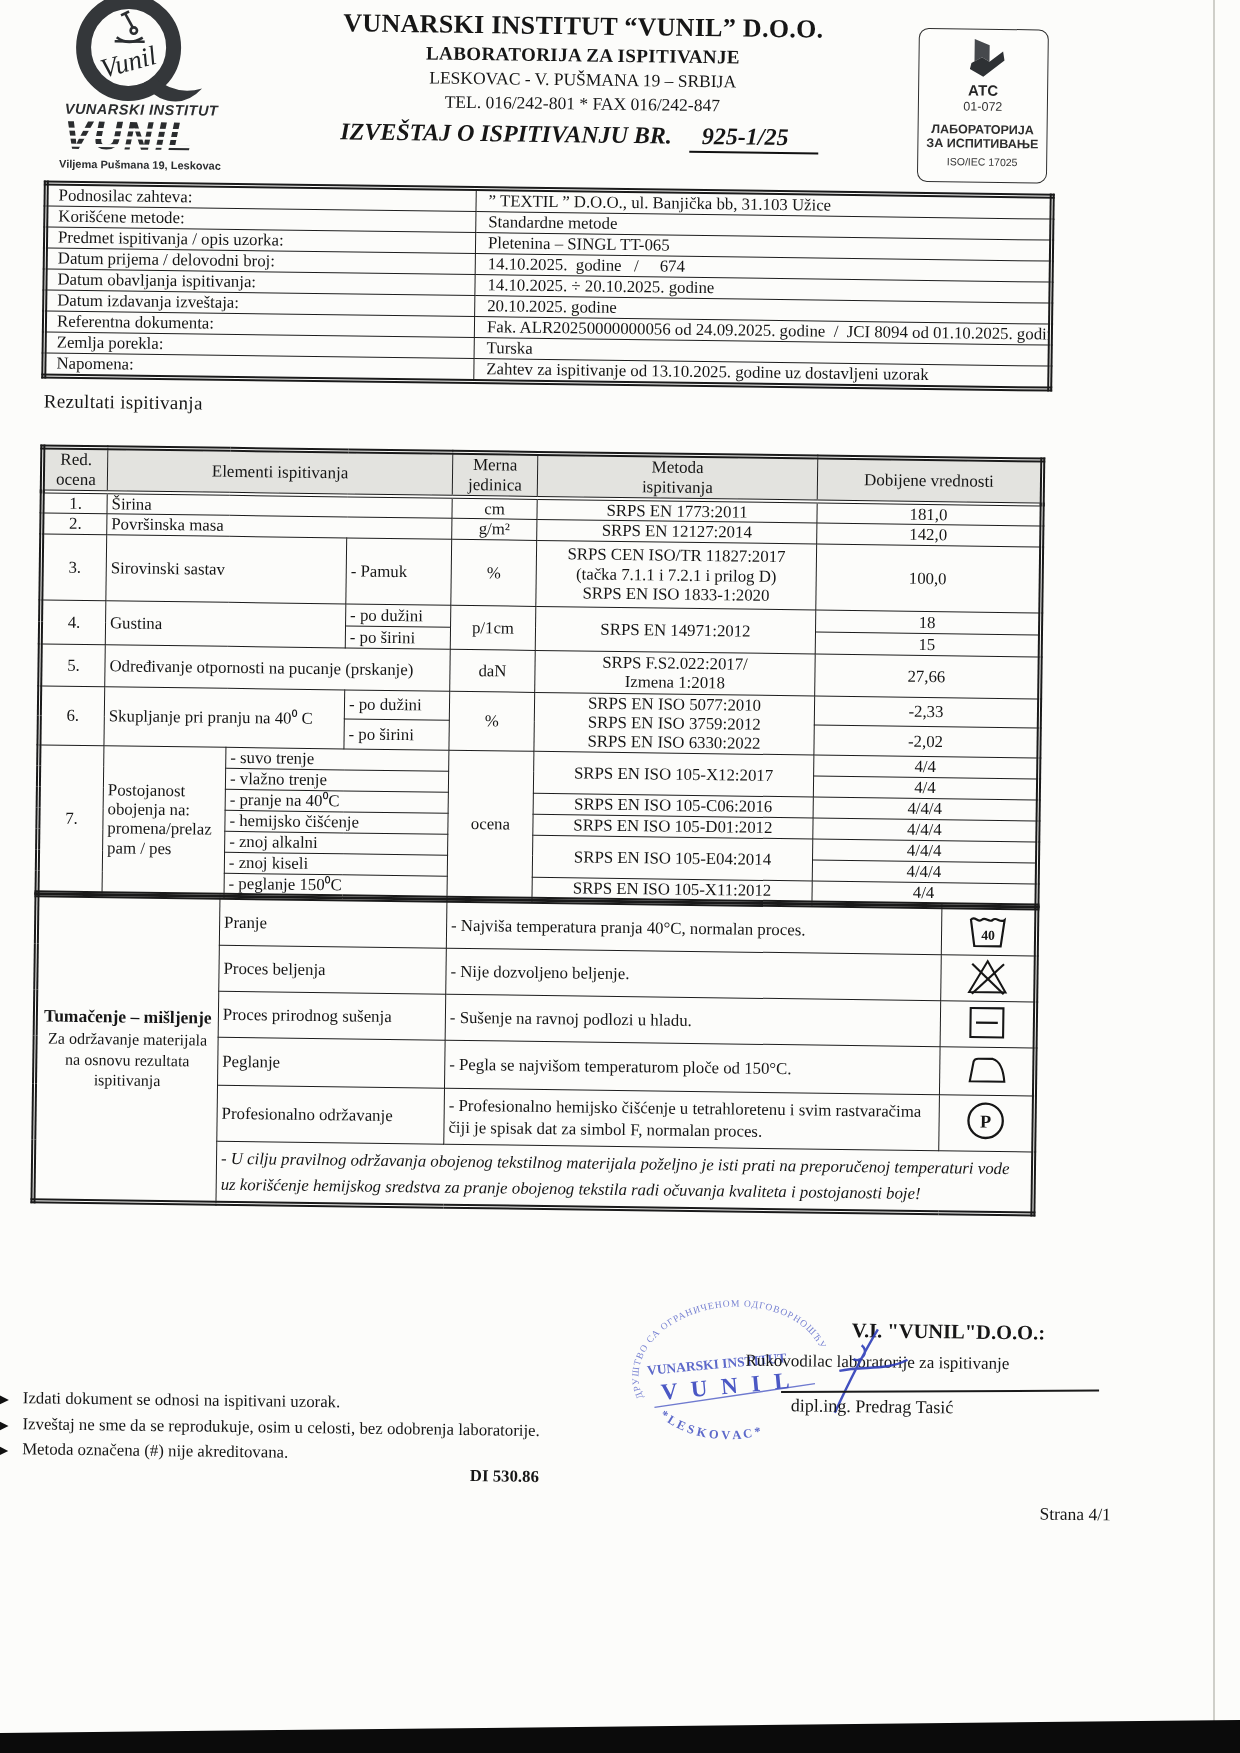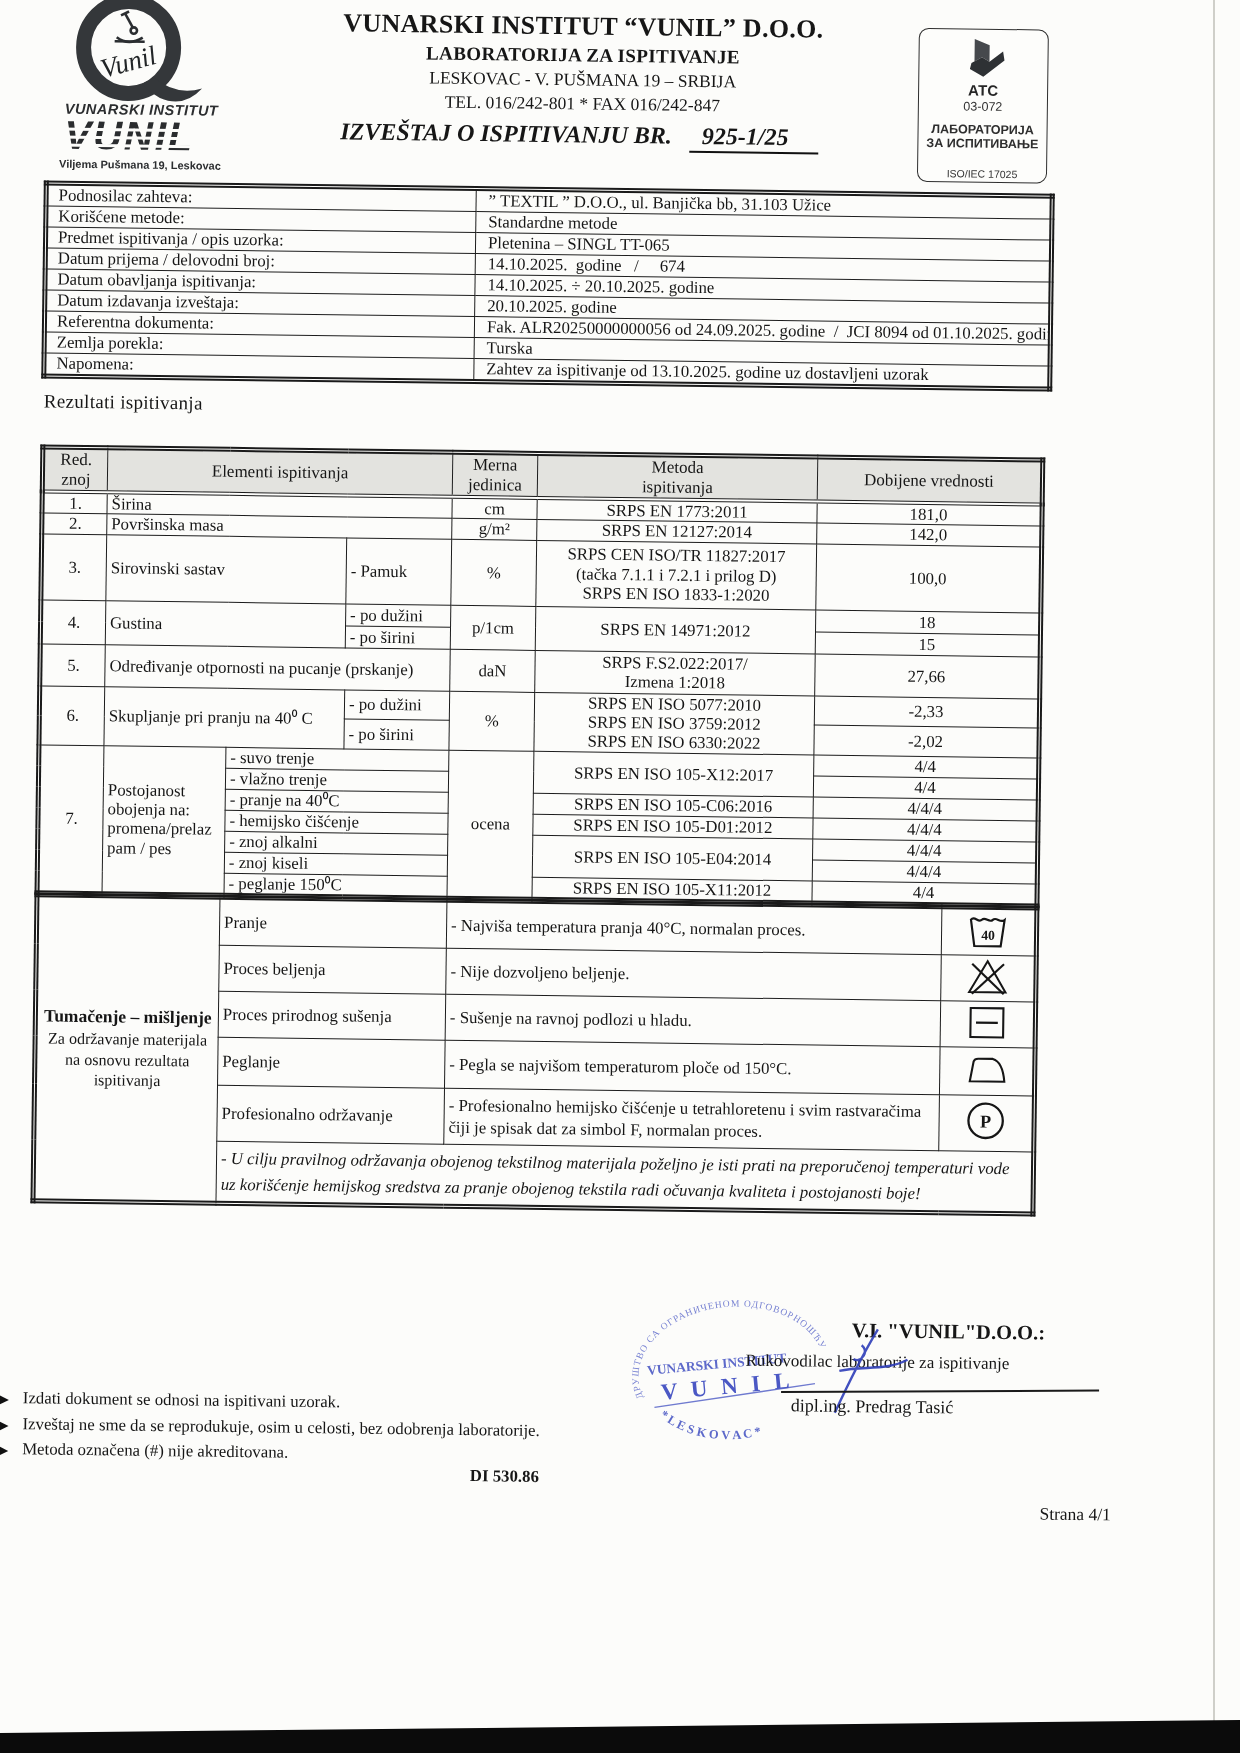--- a/index.html
+++ b/index.html
@@ -27,21 +27,21 @@
            letter-spacing:2px;color:#2a2c2e;line-height:44px;}
   .stripe{position:absolute;left:-4px;width:190px;height:3px;background:#fcfcfa;}
   .vun-addr{left:50px;top:165px;font-size:11px;font-weight:bold;color:#2c2e30;}
 
   
   .badge{left:908px;top:24px;width:130px;height:154px;border:1.7px solid #2e2e2e;border-radius:10px;
          display:flex;flex-direction:column;align-items:center;padding-top:8px;box-sizing:border-box;background:#fdfdfb;}
   .badge .b1{font-size:15px;font-weight:bold;color:#262626;margin-top:2px;}
   .badge .b2{font-size:12.5px;color:#333;margin-top:1px;}
   .badge .b3{font-size:12.5px;font-weight:bold;color:#2e2e2e;margin-top:0px;}
-  .badge .b4{font-size:10.5px;color:#333;margin-top:17px;}
+  .badge .b4{font-size:10.5px;color:#333;margin-top:5px;}
   .badge .gap{height:9px;}
 
   
   table{border-collapse:collapse;table-layout:fixed;}
   .tbl{border:5px double #1a1a1a;}
   .tbl td{border:1.7px solid #1d1d1d;font-size:16.8px;vertical-align:middle;padding:0 4px;overflow:hidden;}
   .info{left:35px;top:188px;width:1006px;}
   .info td{height:20px;padding-left:10px;}
   .info .ival{padding-left:12px;}
 
@@ -120,21 +120,21 @@
       <span>IZVEŠTAJ O ISPITIVANJU BR.</span>
       <span class="rep-num">925-1/25</span>
     </div>
 
     <div class="abs badge sans">
       <svg width="46" height="42" viewBox="0 0 60 56">
         <path fill="#46494d" d="M18 2 L38 10 L38 32 L28 26 L18 32 Z"></path>
         <path fill="#2e3134" d="M14 34 L28 26 L38 32 L56 18 L58 30 L30 52 L12 42 Z"></path>
       </svg>
       <div class="b1">АТС</div>
-      <div class="b2">03-072</div>
+      <div class="b2">01-072</div>
       <div class="gap"></div>
       <div class="b3">ЛАБОРАТОРИЈА</div>
       <div class="b3">ЗА ИСПИТИВАЊЕ</div>
       <div class="b4">ISO/IEC 17025</div>
     </div>
 
     <table class="abs tbl info">
       <colgroup>
           <col style="width:430px">
           <col style="width:576px">
@@ -189,21 +189,21 @@
             <col style="width:122px">
             <col style="width:118px">
             <col style="width:105px">
           <col style="width:85px">
             <col style="width:280px">
             <col style="width:225px">
         </colgroup>
         <tbody>
             <tr class="hrow" style="height:44px">
           <td class="c pre">Red.
-znoj</td>
+ocena</td>
           <td colspan="3" class="c">Elementi ispitivanja</td>
           <td class="c pre">Merna
 jedinica</td>
           <td class="c pre">Metoda
 ispitivanja</td>
           <td class="c">Dobijene vrednosti</td>
         </tr>
         <tr style="height:21px">
           <td class="c">1.</td>
           <td colspan="3" class="el">Širina</td>

